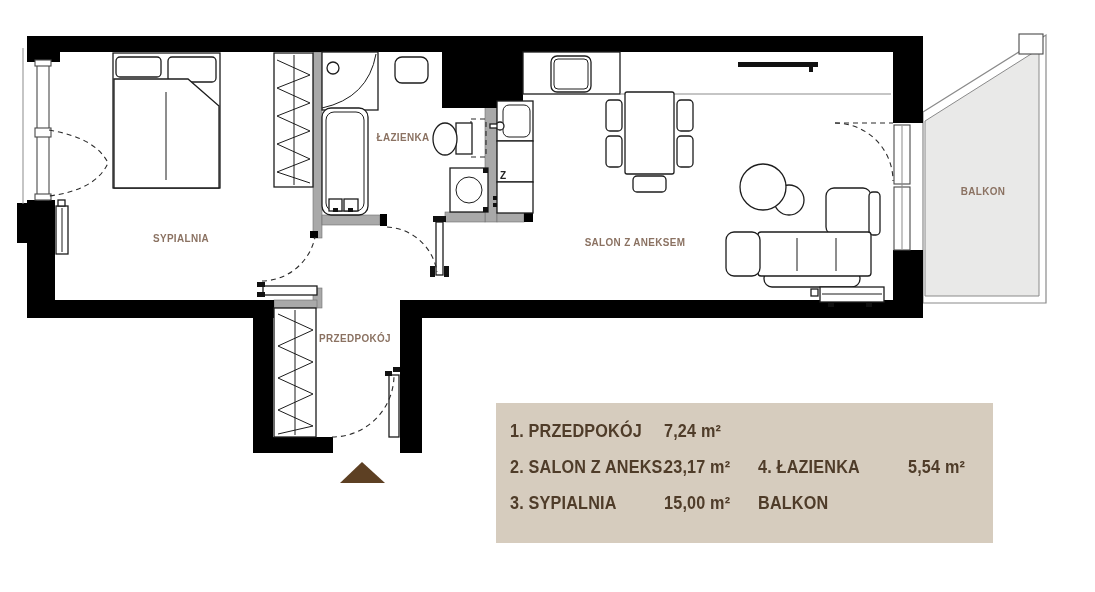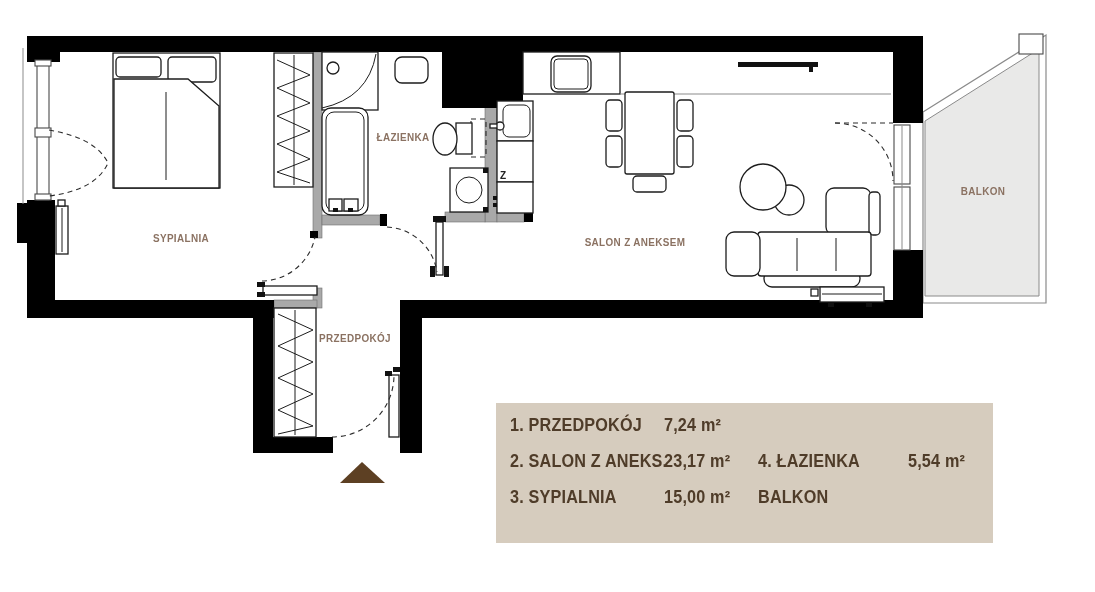--- a/index.html
+++ b/index.html
@@ -31,21 +31,21 @@
   .room-label{
     position:absolute;color:var(--room_label);font-size:11px;font-weight:700;
     letter-spacing:.4px;text-align:center;transform:scaleX(.9);transform-origin:center;
     white-space:nowrap;
   }
   #legend{
     position:absolute;left:496px;top:403px;width:497px;height:140px;
     background:var(--legend_bg);color:var(--legend_text);
   }
   .legend-row{position:relative;height:36px;}
-  #legend .rows{padding-top:5px;}
+  #legend .rows{padding-top:11px;}
   .legend-cell{
     position:absolute;top:7px;font-size:18px;font-weight:700;letter-spacing:.2px;
     transform:scaleX(.9);transform-origin:left;white-space:nowrap;
   }
   .c1{left:14px;} .c2{left:168px;} .c3{left:262px;} .c4{left:412px;}
   #watermark-clip{
     position:absolute;left:398px;top:292px;width:340px;height:16px;overflow:hidden;
   }
   #watermark-text{
     font-size:27px;font-weight:700;color:var(--watermark);letter-spacing:2px;

